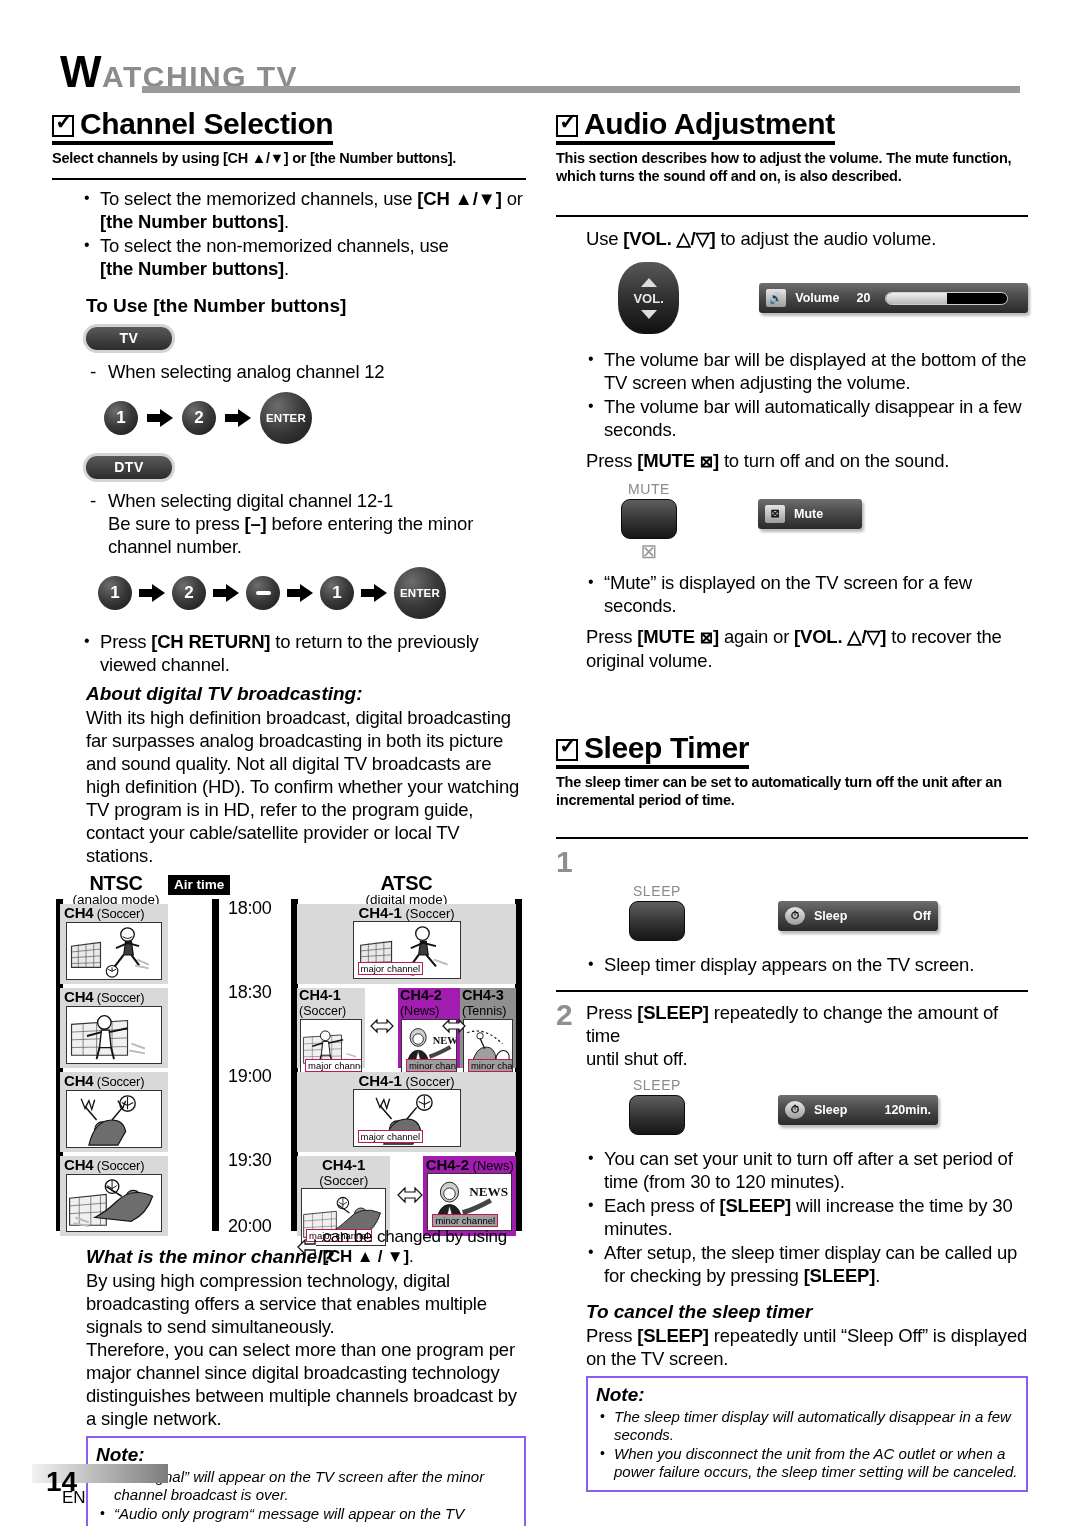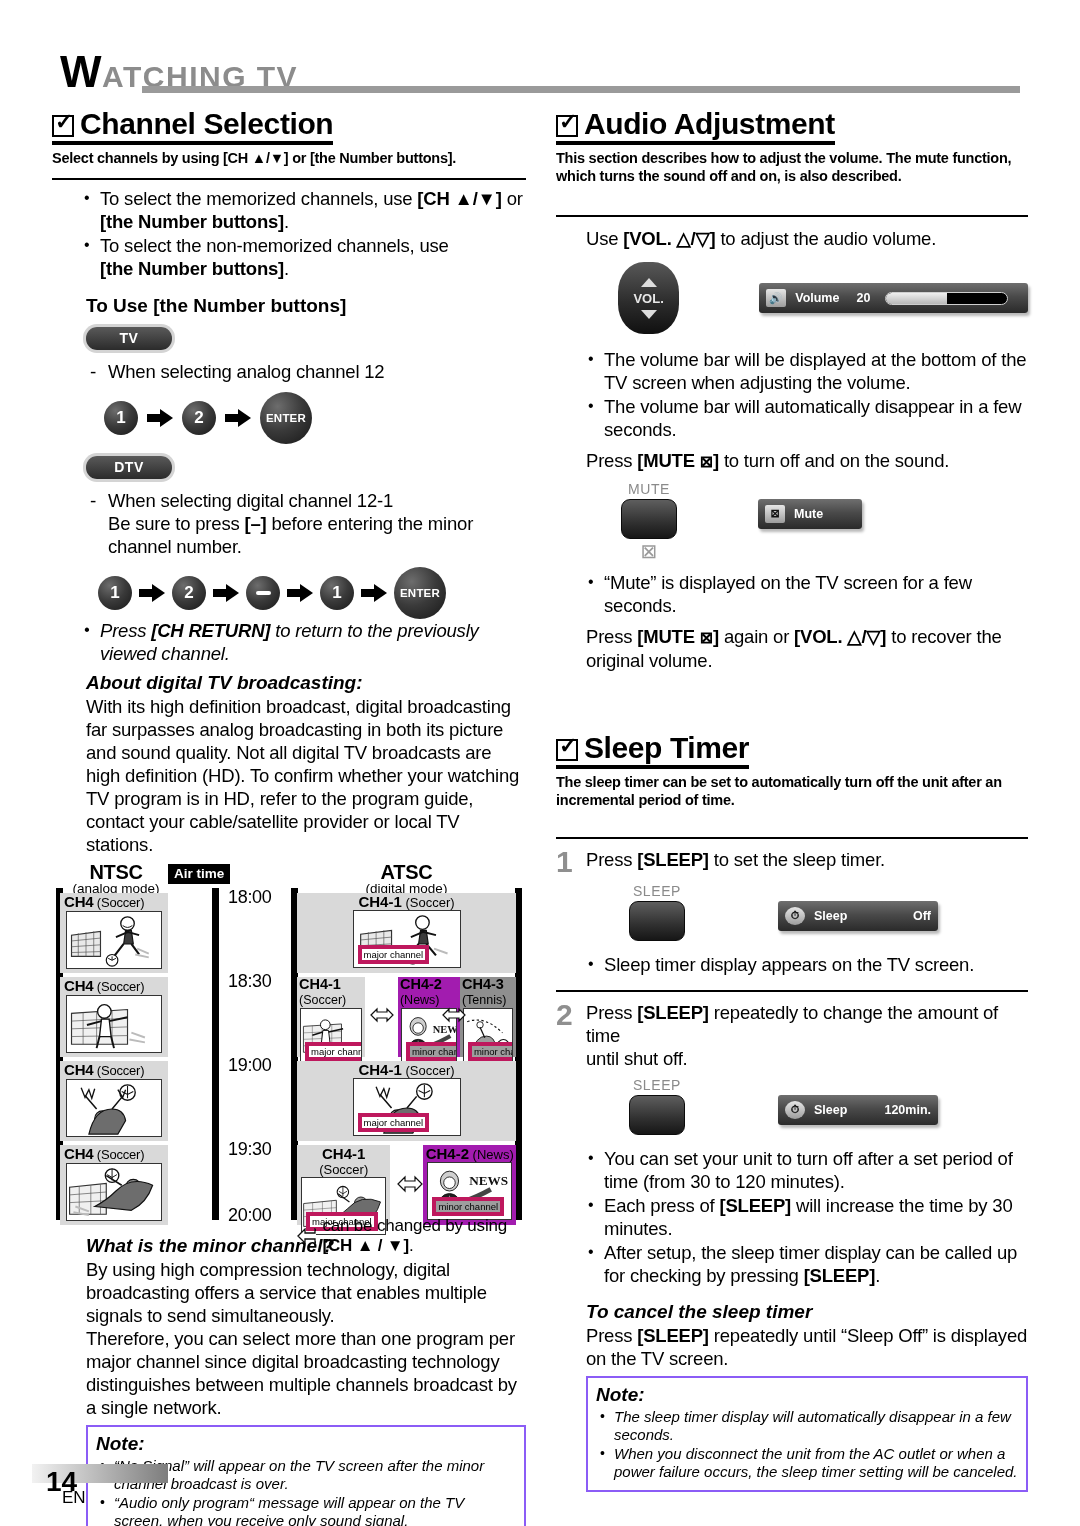--- a/index.html
+++ b/index.html
@@ -82,21 +82,21 @@
   .times { position:absolute; left:176px; width:62px; }
   .times div { position:absolute; font-size:18px; line-height:18px; letter-spacing:-.3px; }
 
   .vbar { position:absolute; width:7px; background:#000; }
 
   .ntscCol { position:absolute; left:8px; top:31px; width:108px; }
   .cell { background:#d9d9d9; }
   .cell .hdr { font-size:13px; line-height:15px; padding:1px 0 1px 4px; letter-spacing:-.2px; }
   .cell .hdr b { font-size:15px; font-weight:700; }
   .shot { background:#fff; border:1.5px solid #333; position:relative; overflow:hidden; }
-  .tag { position:absolute; bottom:3px; left:4px; background:#fff; border:4px solid #be185d;
+  .tag { position:absolute; bottom:3px; left:4px; background:#fff; border:1px solid #be185d;
          font-size:9.5px; line-height:11px; padding:0 2px; white-space:nowrap; }
   .tag.dark { background:#9e9e9e; }
 
   .atsc { position:absolute; left:245px; top:31px; width:219px;border-radius:24px; }
   .band-l { background:#d9d9d9; }
   .band-m { background:#a21caf;margin-left:33px; }
   .band-d { background:#8f8f8f; }
   .dblnote { display:flex; align-items:center; gap:7px; font-size:17px; line-height:20px;
              margin-top:2px; letter-spacing:-.2px; }
 
@@ -212,21 +212,21 @@
     <span class="arw"></span>
     <span class="rkey minus">
         <span></span>
       </span>
     <span class="arw"></span>
     <span class="rkey num">1</span>
     <span class="arw"></span>
     <span class="rkey ent">ENTER</span>
   </div>
 
-  <ul class="bul" style="margin-left:26px;font-style:italic;">
+  <ul class="bul" style="margin-top:11px;margin-left:26px;">
     <li>Press <b>[CH RETURN]</b> to return to the previously<br>viewed channel.</li>
   </ul>
 
   <div class="sub-hi" style="margin-top:5px;margin-left:34px;">About digital TV broadcasting:</div>
   <div class="p" style="margin-left:34px;">With its high definition broadcast, digital broadcasting far surpasses analog broadcasting in both its picture and sound quality. Not all digital TV broadcasts are high definition (HD). To confirm whether your watching TV program is in HD, refer to the program guide, contact your cable/satellite provider or local TV stations.</div>
 
   <div class="fig">
 
     <div class="lab" style="left:10px;top:0px;width:108px;">
       <div class="big">NTSC</div>
@@ -516,21 +516,20 @@
 
   <div class="sec-h" style="margin-top:60px;">
     <span class="chk"></span>
     <span class="txt">Sleep Timer</span>
   </div>
   <div class="sec-sub">The sleep timer can be set to automatically turn off the unit after an incremental period of time.</div>
   <div class="hr-thin" style="margin-top:28px;"></div>
 
   <div class="step" style="margin-top:9px;">
     <div class="stepn">1</div>
-    <div class="p">Press <b>[SLEEP]</b> to set the sleep timer.</div>
   </div>
 
   <div style="display:flex;align-items:center;gap:90px;margin:6px 0 0 70px;">
     <div class="sqwrap">
       <div class="cap">SLEEP</div>
       <div class="sqkey"></div>
     </div>
     <div class="osd osd-sleep" style="margin-top:8px;">
       <span class="ico" style="border-radius:50%;">⏱</span>
       <span>Sleep</span>

